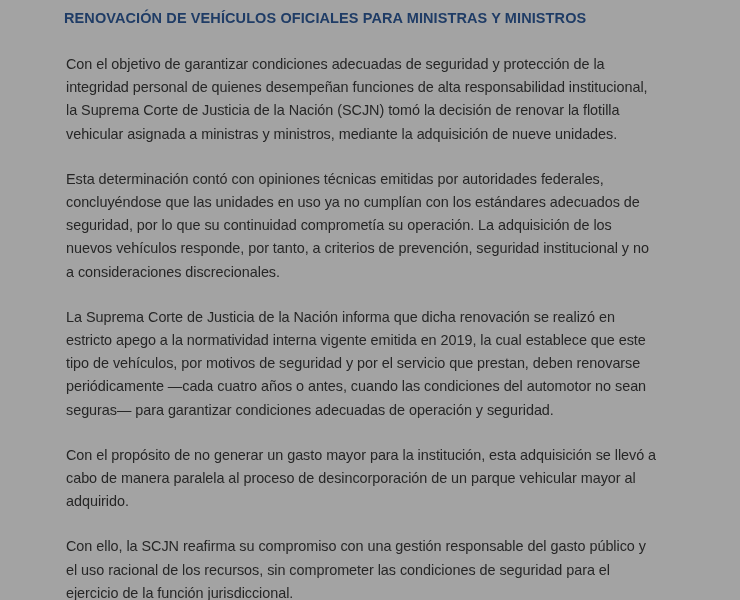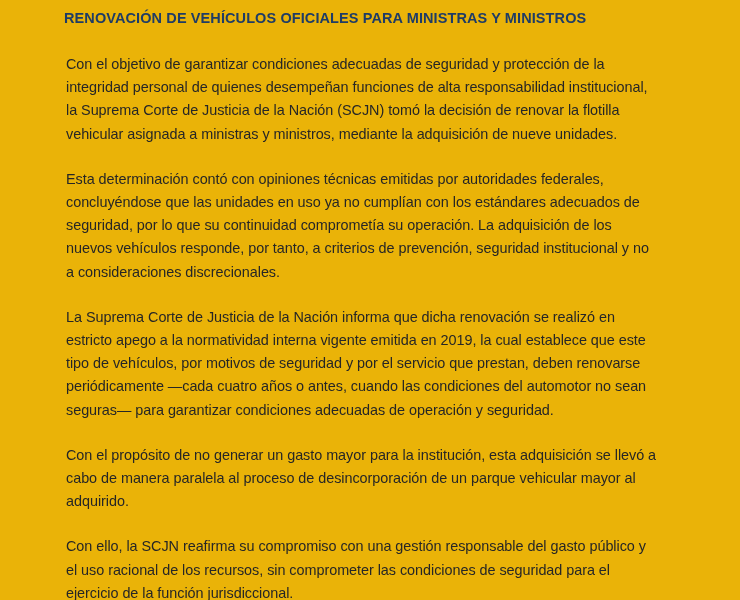--- a/index.html
+++ b/index.html
@@ -13,21 +13,21 @@
     background: #ffffff;
     font-family: "Liberation Sans", "DejaVu Sans", sans-serif;
     overflow: hidden;
     -webkit-font-smoothing: antialiased;
   }
 
   .page {
     position: relative;
     width: 740px;
     height: 600px;
-    background: #eab308;
+    background: #a3a3a3;
     box-sizing: border-box;
   }
 
   .content {
     position: absolute;
     left: 58px;
     top: 0;
     width: 614px;
   }
 

